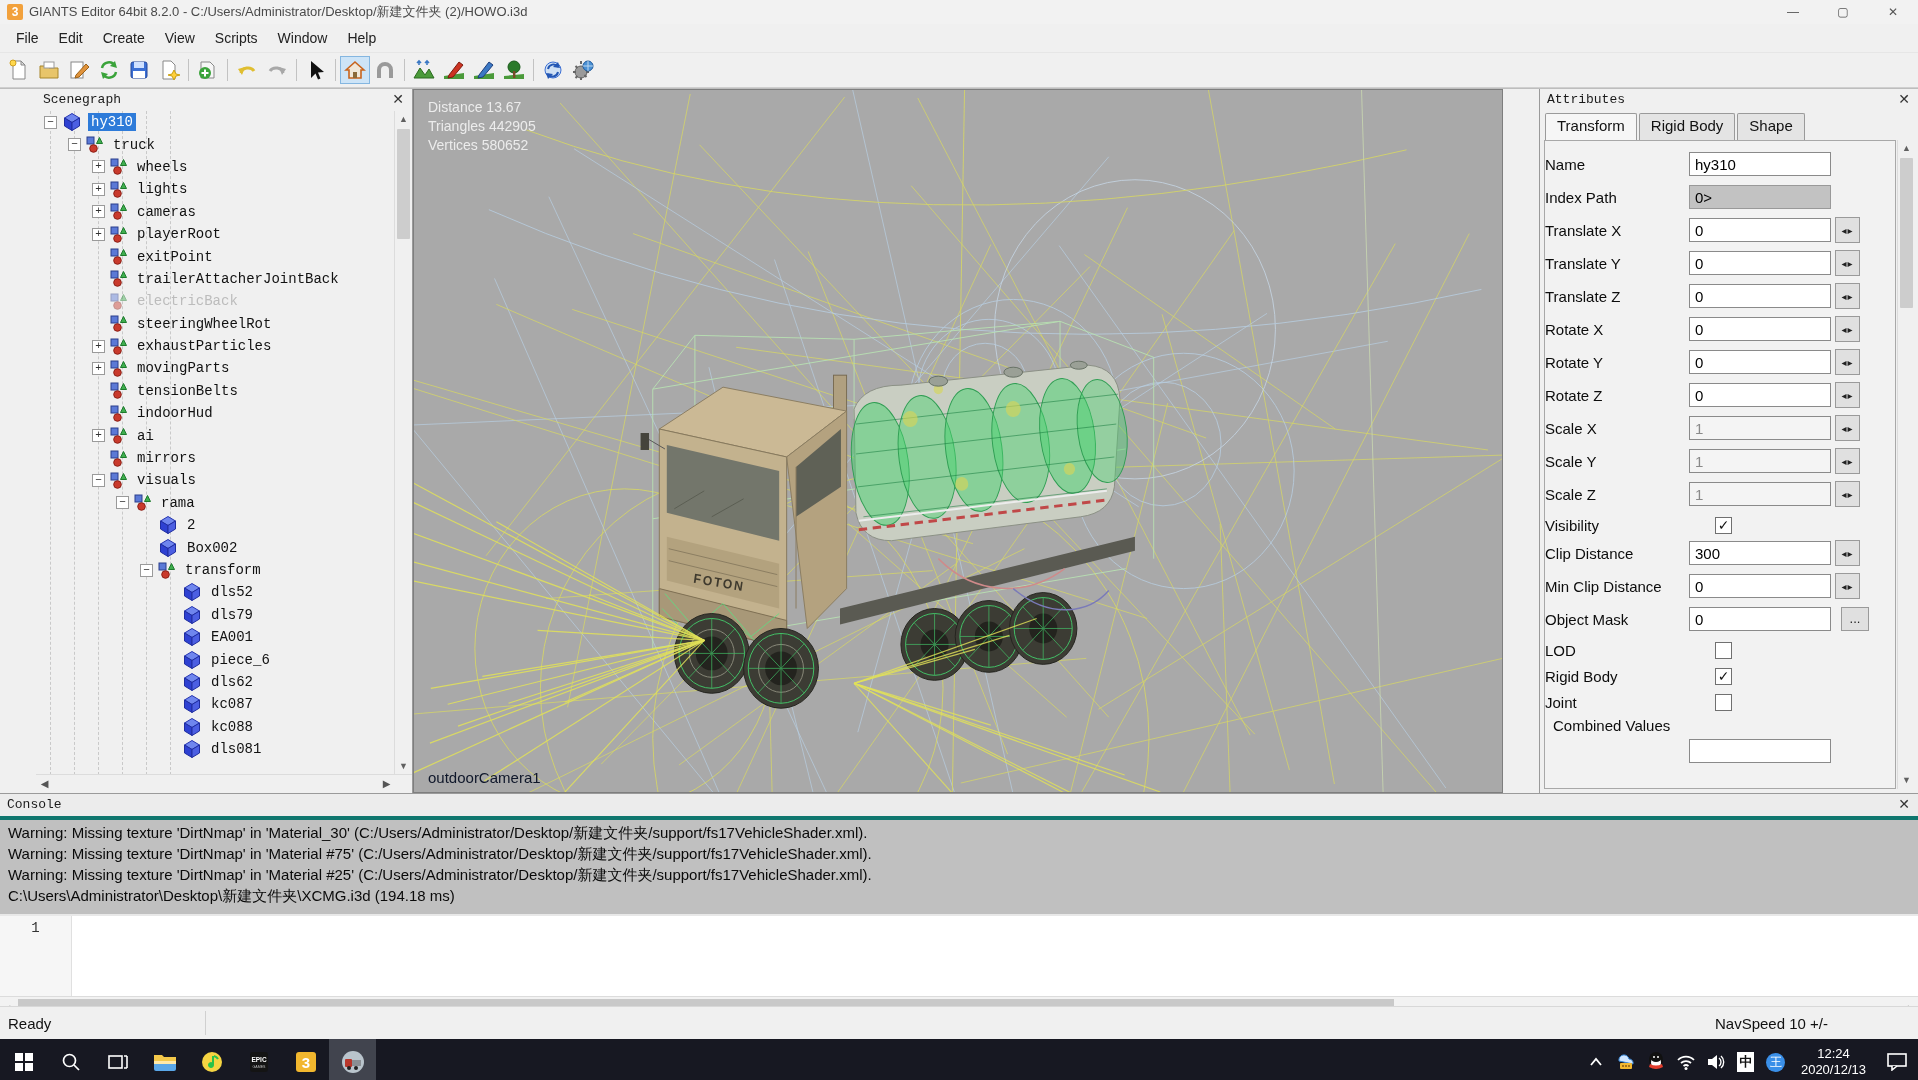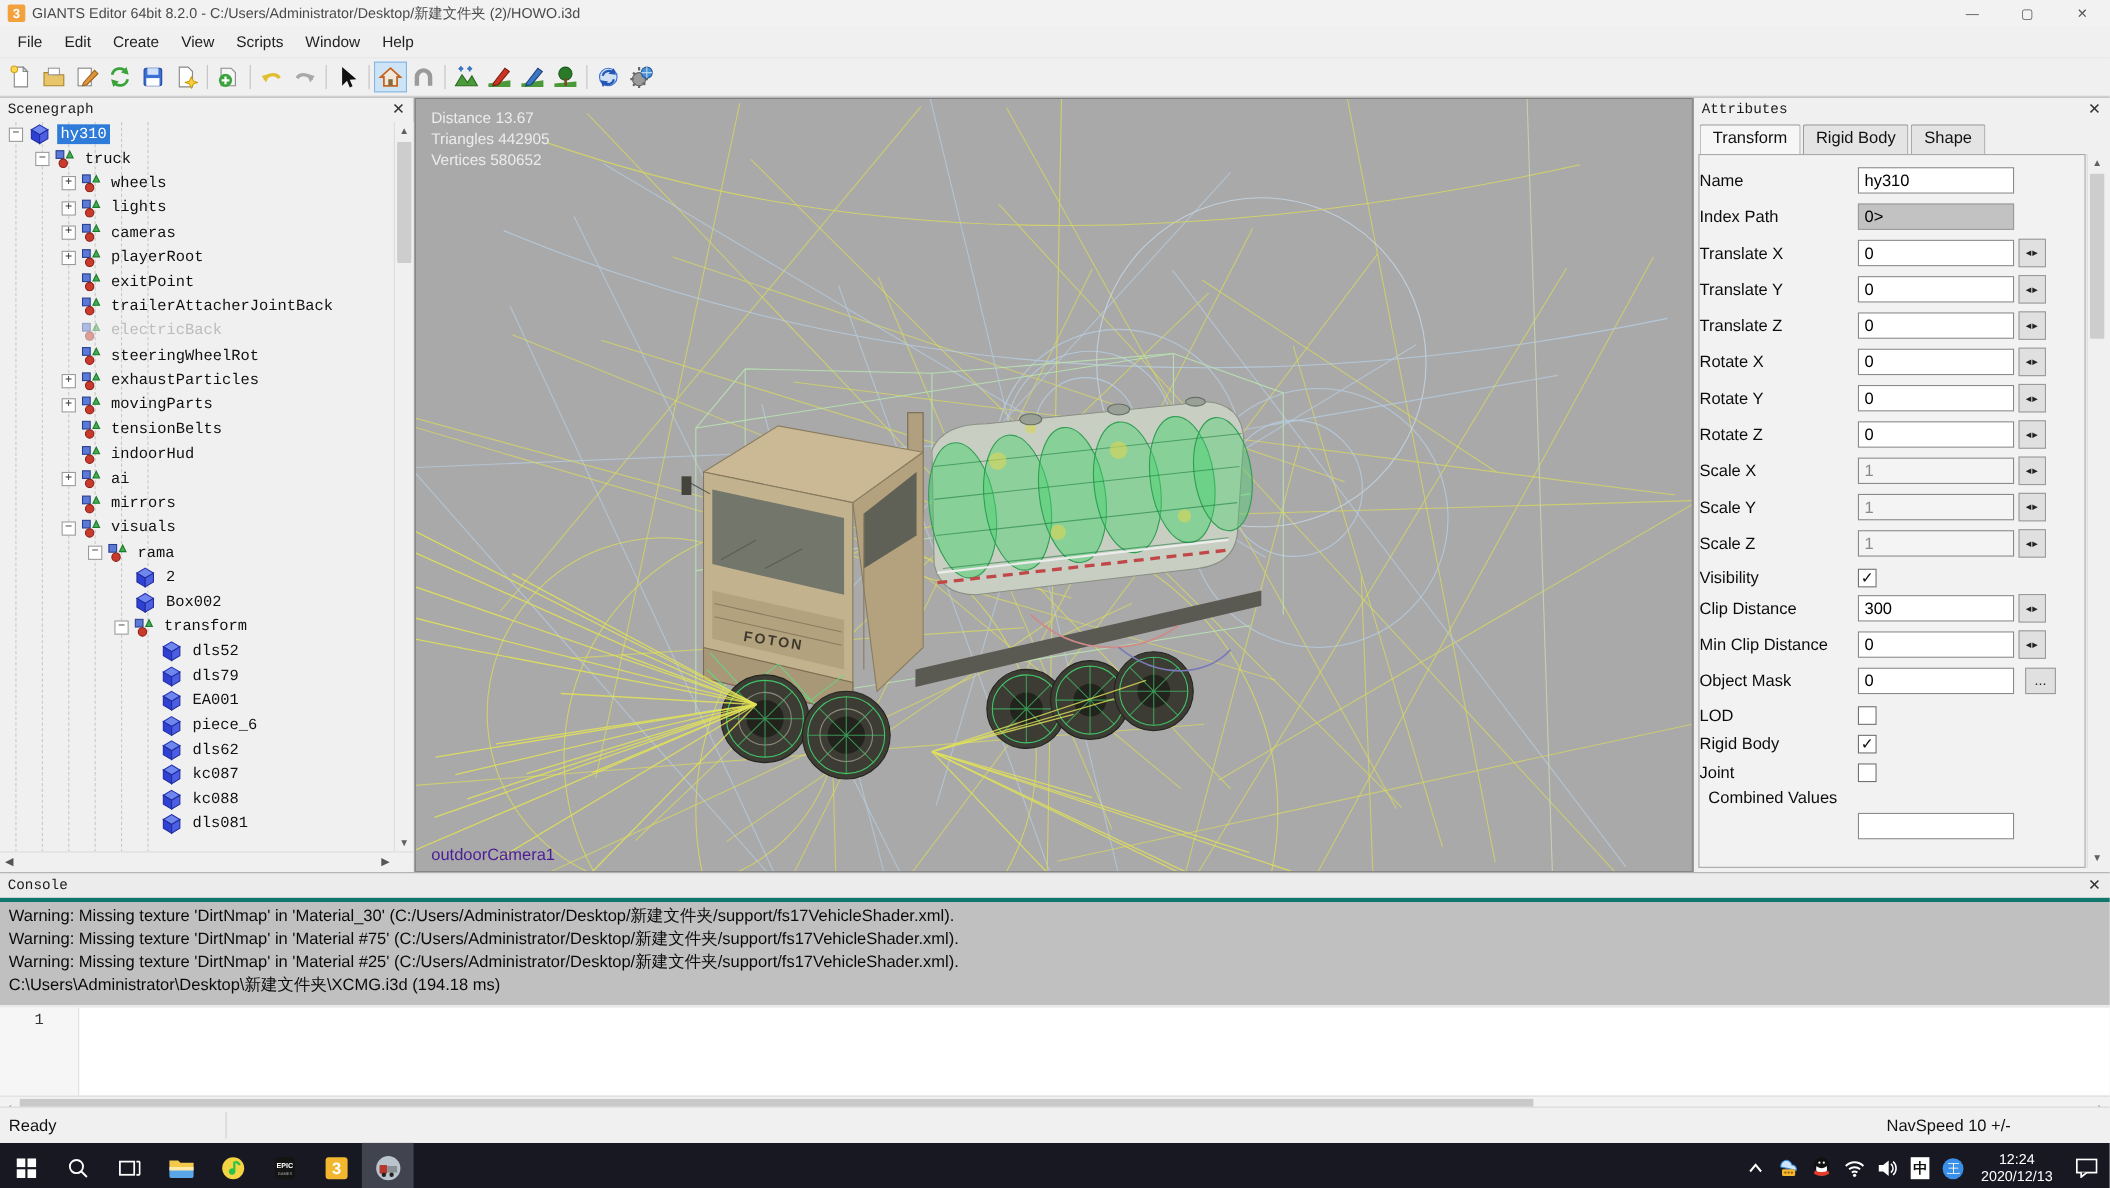--- a/index.html
+++ b/index.html
@@ -17,21 +17,21 @@
   .menu-item{padding:3px 10px;}
   
   .toolbar{height:34px;display:flex;align-items:center;padding-left:4px;border-top:1px solid #e6e6e6;
            border-bottom:1px solid #cfcfcf;background:#f0f0f0;}
   .tb-btn{width:30px;height:28px;border:1px solid transparent;background:transparent;padding:2px;
           display:flex;align-items:center;justify-content:center;}
   .tb-btn.active{background:#cde4f7;border:1px solid #84b6e0;}
   .tb-sep{width:1px;height:22px;background:#c2c2c2;margin:0 4px;}
   
   .workspace{display:flex;height:704px;border-top:1px solid #bdbdbd;}
-  .panel{background:#f0f0f0;position:relative;}
+  .panel{background:#f0f0f0;position:relative;margin-left:36px;}
   .panel-header{height:22px;font-family:"Liberation Mono",monospace;font-size:13px;color:#1a1a1a;
                 padding:3px 0 0 7px;box-sizing:border-box;position:relative;}
   .close-x{position:absolute;right:8px;top:2px;font-size:14px;color:#333;font-family:"Liberation Sans",sans-serif;}
   
   .scenegraph{width:376px;border-right:1px solid #9a9a9a;}
   .tree{position:absolute;top:22px;left:0;right:17px;bottom:18px;overflow:hidden;
         font-family:"Liberation Mono",monospace;font-size:14px;color:#111;}
   .tree-guides{position:absolute;top:0;bottom:0;left:0;right:0;}
   .tree-guide{position:absolute;top:0;bottom:0;border-left:1px dashed #c9c9c9;}
   .tree-row{height:22.4px;display:flex;align-items:center;position:relative;}
@@ -45,32 +45,32 @@
   .dis svg{opacity:.45;}
   
   .vscroll{position:absolute;top:22px;right:0;bottom:18px;width:17px;background:#f0f0f0;border-left:1px solid #dcdcdc;}
   .vscroll .arr{position:absolute;left:0;width:17px;height:17px;font-size:9px;color:#606060;text-align:center;line-height:17px;}
   .vscroll .thumb{position:absolute;left:2px;width:13px;background:#cdcdcd;border-radius:1px;}
   .hscroll-mini{position:absolute;left:0;right:0;bottom:0;height:18px;background:#f0f0f0;border-top:1px solid #dcdcdc;}
   .hscroll-mini .arr{position:absolute;top:0;width:17px;height:18px;font-size:10px;color:#555;text-align:center;line-height:18px;}
   
   .viewport{flex:1;position:relative;background:#a9a9a9;border:1px solid #7e7e7e;overflow:hidden;}
   .vp-stats{position:absolute;top:8px;left:14px;color:#ececec;font-size:14px;line-height:19px;z-index:5;}
-  .camera-label{position:absolute;bottom:6px;left:14px;color:#4c1d95;font-size:15px;z-index:5;}
+  .camera-label{position:absolute;bottom:6px;left:14px;color:#0f172a;font-size:15px;z-index:5;}
   .viewport svg.scene{position:absolute;inset:0;width:100%;height:100%;}
   
   .attributes{width:378px;border-left:1px solid #9a9a9a;}
   .attr-tabs{position:absolute;top:24px;left:5px;display:flex;z-index:2;}
   .tab{padding:3px 11px 4px;font-size:15px;color:#111;background:#e4e4e4;border:1px solid #9a9a9a;
        border-bottom:none;margin-right:2px;border-radius:2px 2px 0 0;}
   .tab.active{background:#f6f6f6;position:relative;top:0px;padding-bottom:6px;}
   .attr-content{position:absolute;top:51px;left:4px;right:22px;bottom:4px;border:1px solid #a8a8a8;
                 background:#f2f2f2;overflow:hidden;padding-top:10px;box-sizing:border-box;}
   .attr-row{display:flex;align-items:center;margin-bottom:7px;height:26px;}
-  .attr-row.cb{height:22px;margin-bottom:4px;}
+  .attr-row.cb{height:22px;margin-bottom:4px;gap:26px;}
   .attr-label{width:138px;text-align:left;padding-right:6px;font-size:15px;color:#0c0c0c;flex:none;}
   .attr-input{width:142px;height:24px;border:1px solid #8a8a8a;background:#fff;font-size:15px;
               font-family:"Liberation Sans",sans-serif;padding:0 5px;box-sizing:border-box;}
   .attr-input.ro{background:#c2c2c2;border:1px solid #999;}
   .attr-input.disab{background:#f4f4f4;color:#8a8a8a;}
   .spin-btn{width:25px;height:26px;border:1px solid #9a9a9a;background:#e0e0e0;margin-left:4px;
             font-size:10px;color:#222;display:flex;align-items:center;justify-content:center;letter-spacing:1px;}
   .dots-btn{width:28px;height:24px;border:1px solid #9a9a9a;background:#e0e0e0;margin-left:10px;
             font-size:13px;color:#222;text-align:center;line-height:20px;}
   .chk{width:17px;height:17px;border:1px solid #707070;background:#fff;font-size:14px;line-height:15px;

